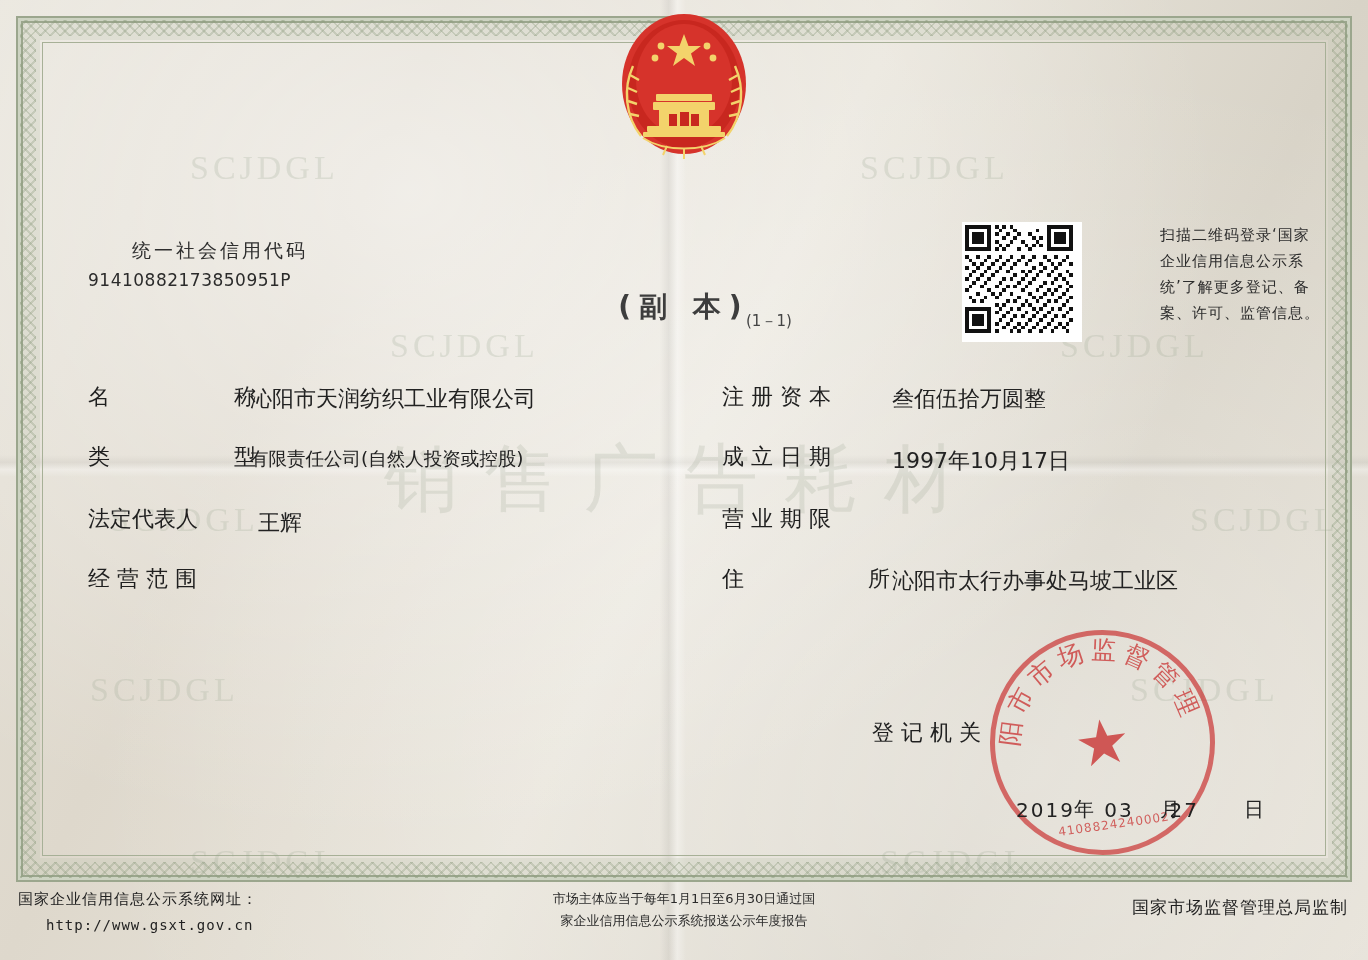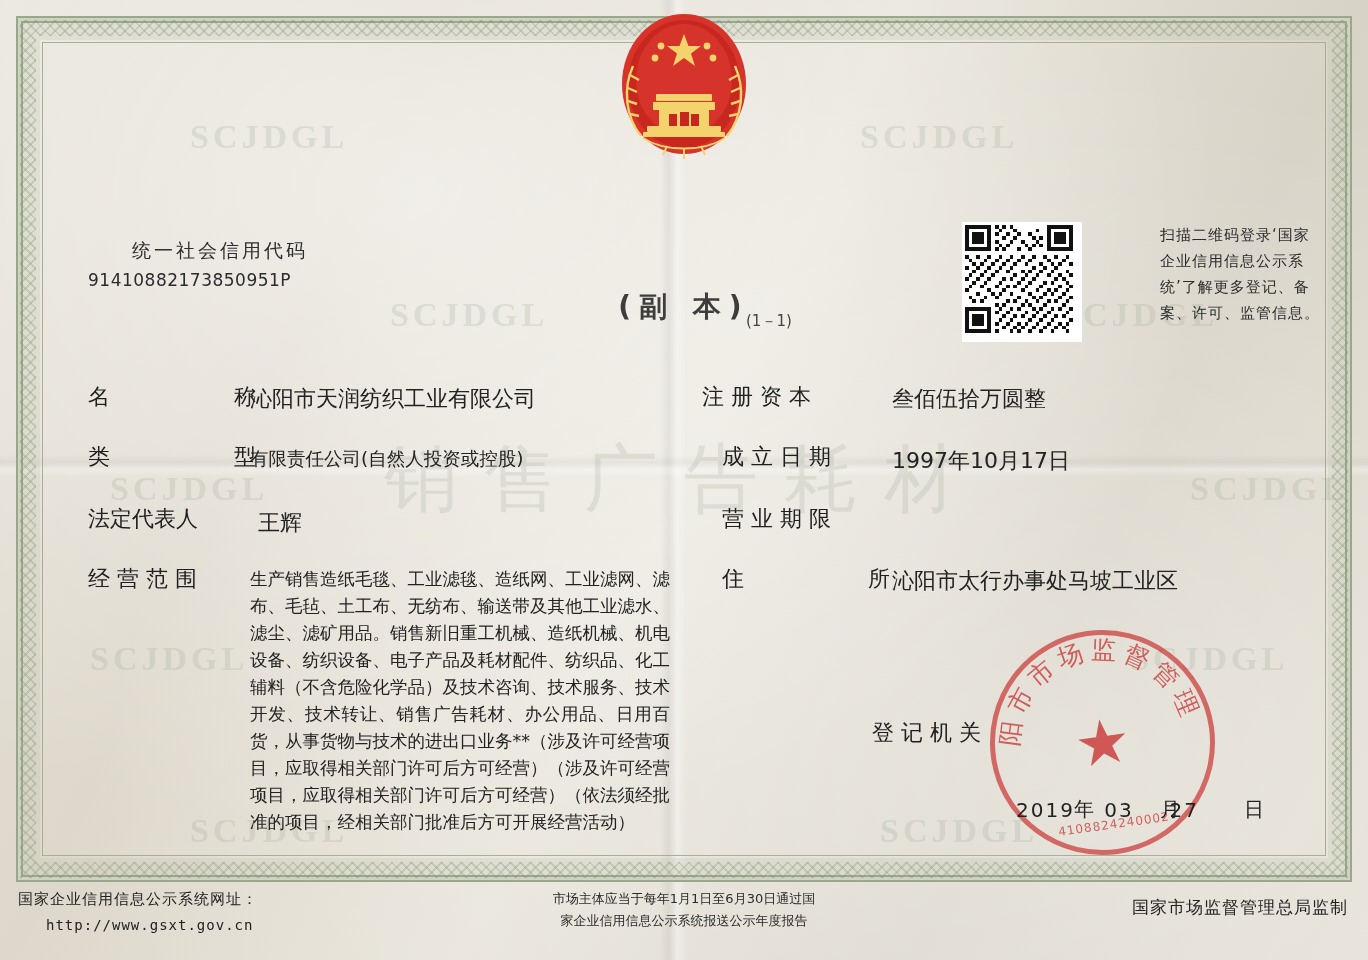--- a/index.html
+++ b/index.html
@@ -38,23 +38,23 @@
     pointer-events:none;
   }
   .inner-line{
     position:absolute;left:42px;top:42px;right:42px;bottom:104px;
     border:1px solid #a7b097;
   }
 
   
   .wm{
     position:absolute;color:rgba(150,162,140,0.22);
-    font-weight:bold;font-size:34px;letter-spacing:4px;
+    font-weight:normal;font-size:34px;letter-spacing:4px;
     font-family:"Liberation Serif","DejaVu Serif",serif;
-    user-select:none;pointer-events:none;
+    user-select:none;pointer-events:none;margin-top:31px;
   }
   .wm-big{
     position:absolute;left:50%;top:430px;transform:translateX(-50%);
     font-size:74px;letter-spacing:26px;color:rgba(150,162,140,0.20);
     font-family:"DejaVu Sans","Liberation Sans",sans-serif;
     white-space:nowrap;pointer-events:none;user-select:none;
   }
 
   
   .emblem{position:absolute;left:50%;top:6px;transform:translateX(-50%);width:150px;height:170px;}
@@ -431,23 +431,22 @@
   <div class="field-value" style="left:250px;top:446px;font-size:18.5px;">有限责任公司(自然人投资或控股)</div>
 
   <div class="field-label" style="left:88px;top:504px;">
     <span>法定代表人</span>
   </div>
   <div class="field-value" style="left:258px;top:508px;">王辉</div>
 
   <div class="field-label" style="left:88px;top:564px;">
     <span>经 营 范 围</span>
   </div>
-  <div class="scope-text">生产销售造纸毛毯、工业滤毯、造纸网、工业滤网、滤布、毛毡、土工布、无纺布、输送带及其他工业滤水、滤尘、滤矿用品。销售新旧重工机械、造纸机械、机电设备、纺织设备、电子产品及耗材配件、纺织品、化工辅料（不含危险化学品）及技术咨询、技术服务、技术开发、技术转让、销售广告耗材、办公用品、日用百货，从事货物与技术的进出口业务**（涉及许可经营项目，应取得相关部门许可后方可经营）（涉及许可经营项目，应取得相关部门许可后方可经营）（依法须经批准的项目，经相关部门批准后方可开展经营活动）</div>
-
-  <div class="field-label" style="left:702px;top:382px;">
+
+  <div class="field-label" style="left:722px;top:382px;">
     <span>注 册 资 本</span>
   </div>
   <div class="field-value" style="left:892px;top:384px;">叁佰伍拾万圆整</div>
 
   <div class="field-label" style="left:722px;top:442px;">
     <span>成 立 日 期</span>
   </div>
   <div class="field-value" style="left:892px;top:446px;">1997年10月17日</div>
 
   <div class="field-label" style="left:722px;top:504px;">

